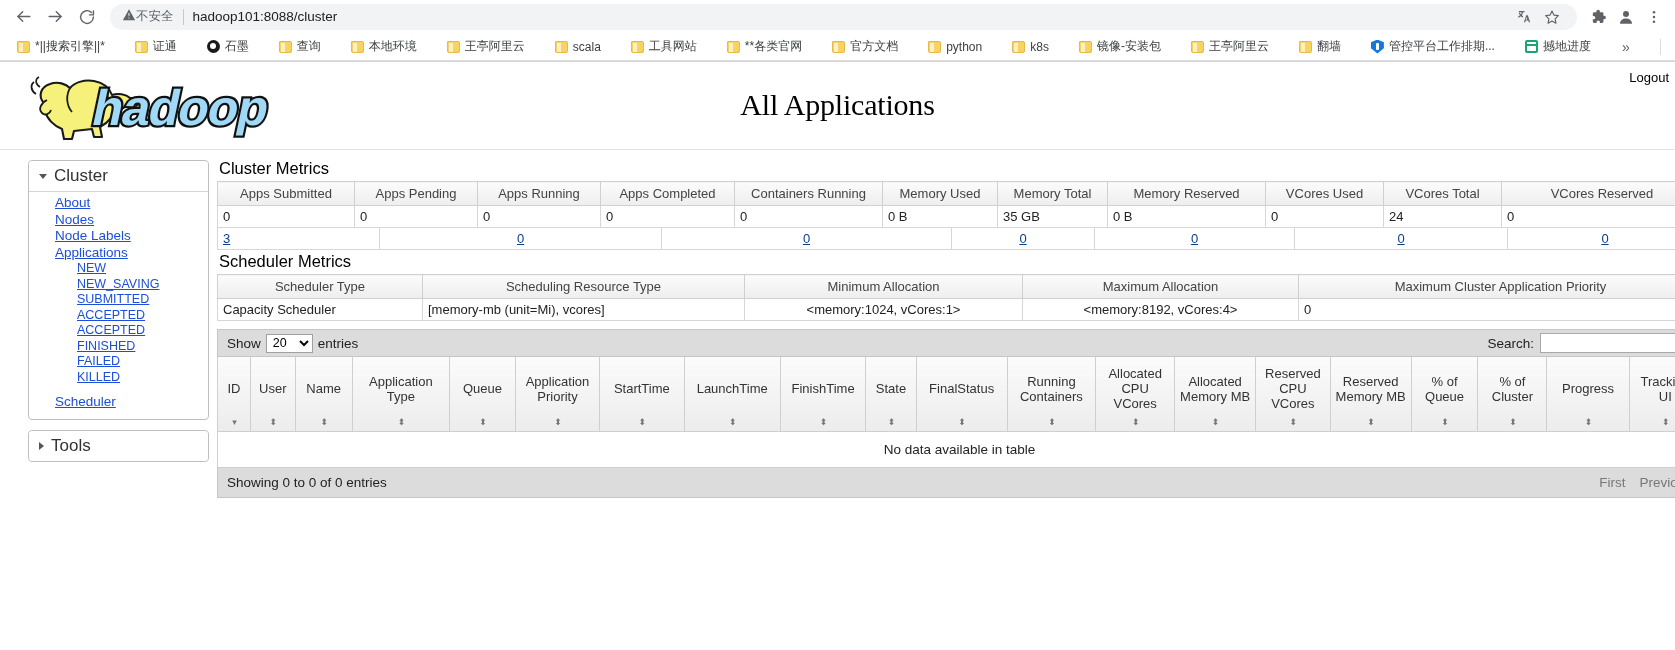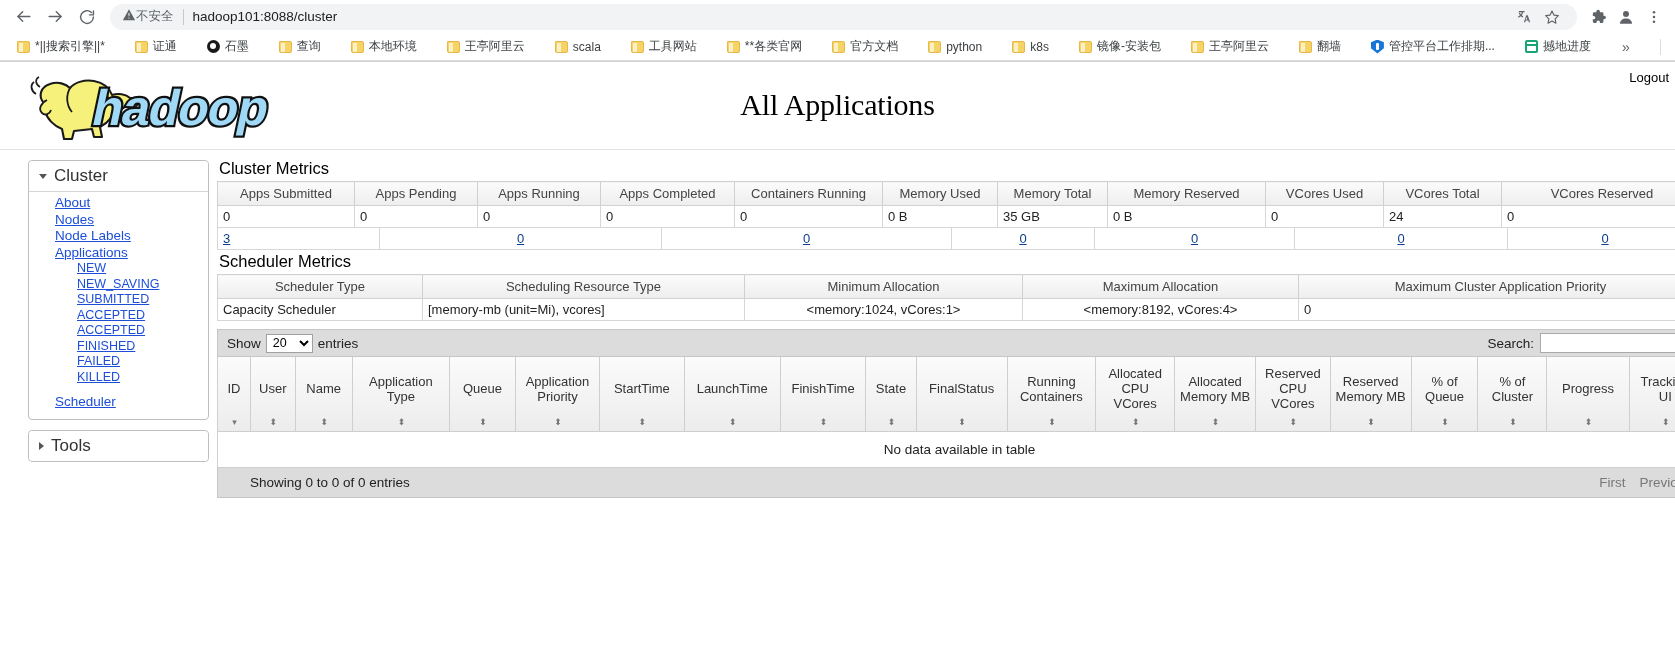--- a/index.html
+++ b/index.html
@@ -334,21 +334,21 @@
     background: #dcdcdc;
     border: 1px solid #c6c6c6;
     border-top: none;
     display: flex;
     align-items: center;
     padding: 6px 9px;
     font-size: 13.5px;
     color: #222;
     height: 30px;
   }
-  #dt-info { color: #222; margin-left: 23px; }
+  #dt-info { color: #222; }
   #dt-paginate { margin-left:auto; display:flex; align-items:center; gap:14px; color:#555; }
   .pg-btn { color:#777; }
 </style>
 </head>
 <body>
 
 <div id="browser-chrome">
 
   <div id="toolbar">
     <div class="nav-btn">

